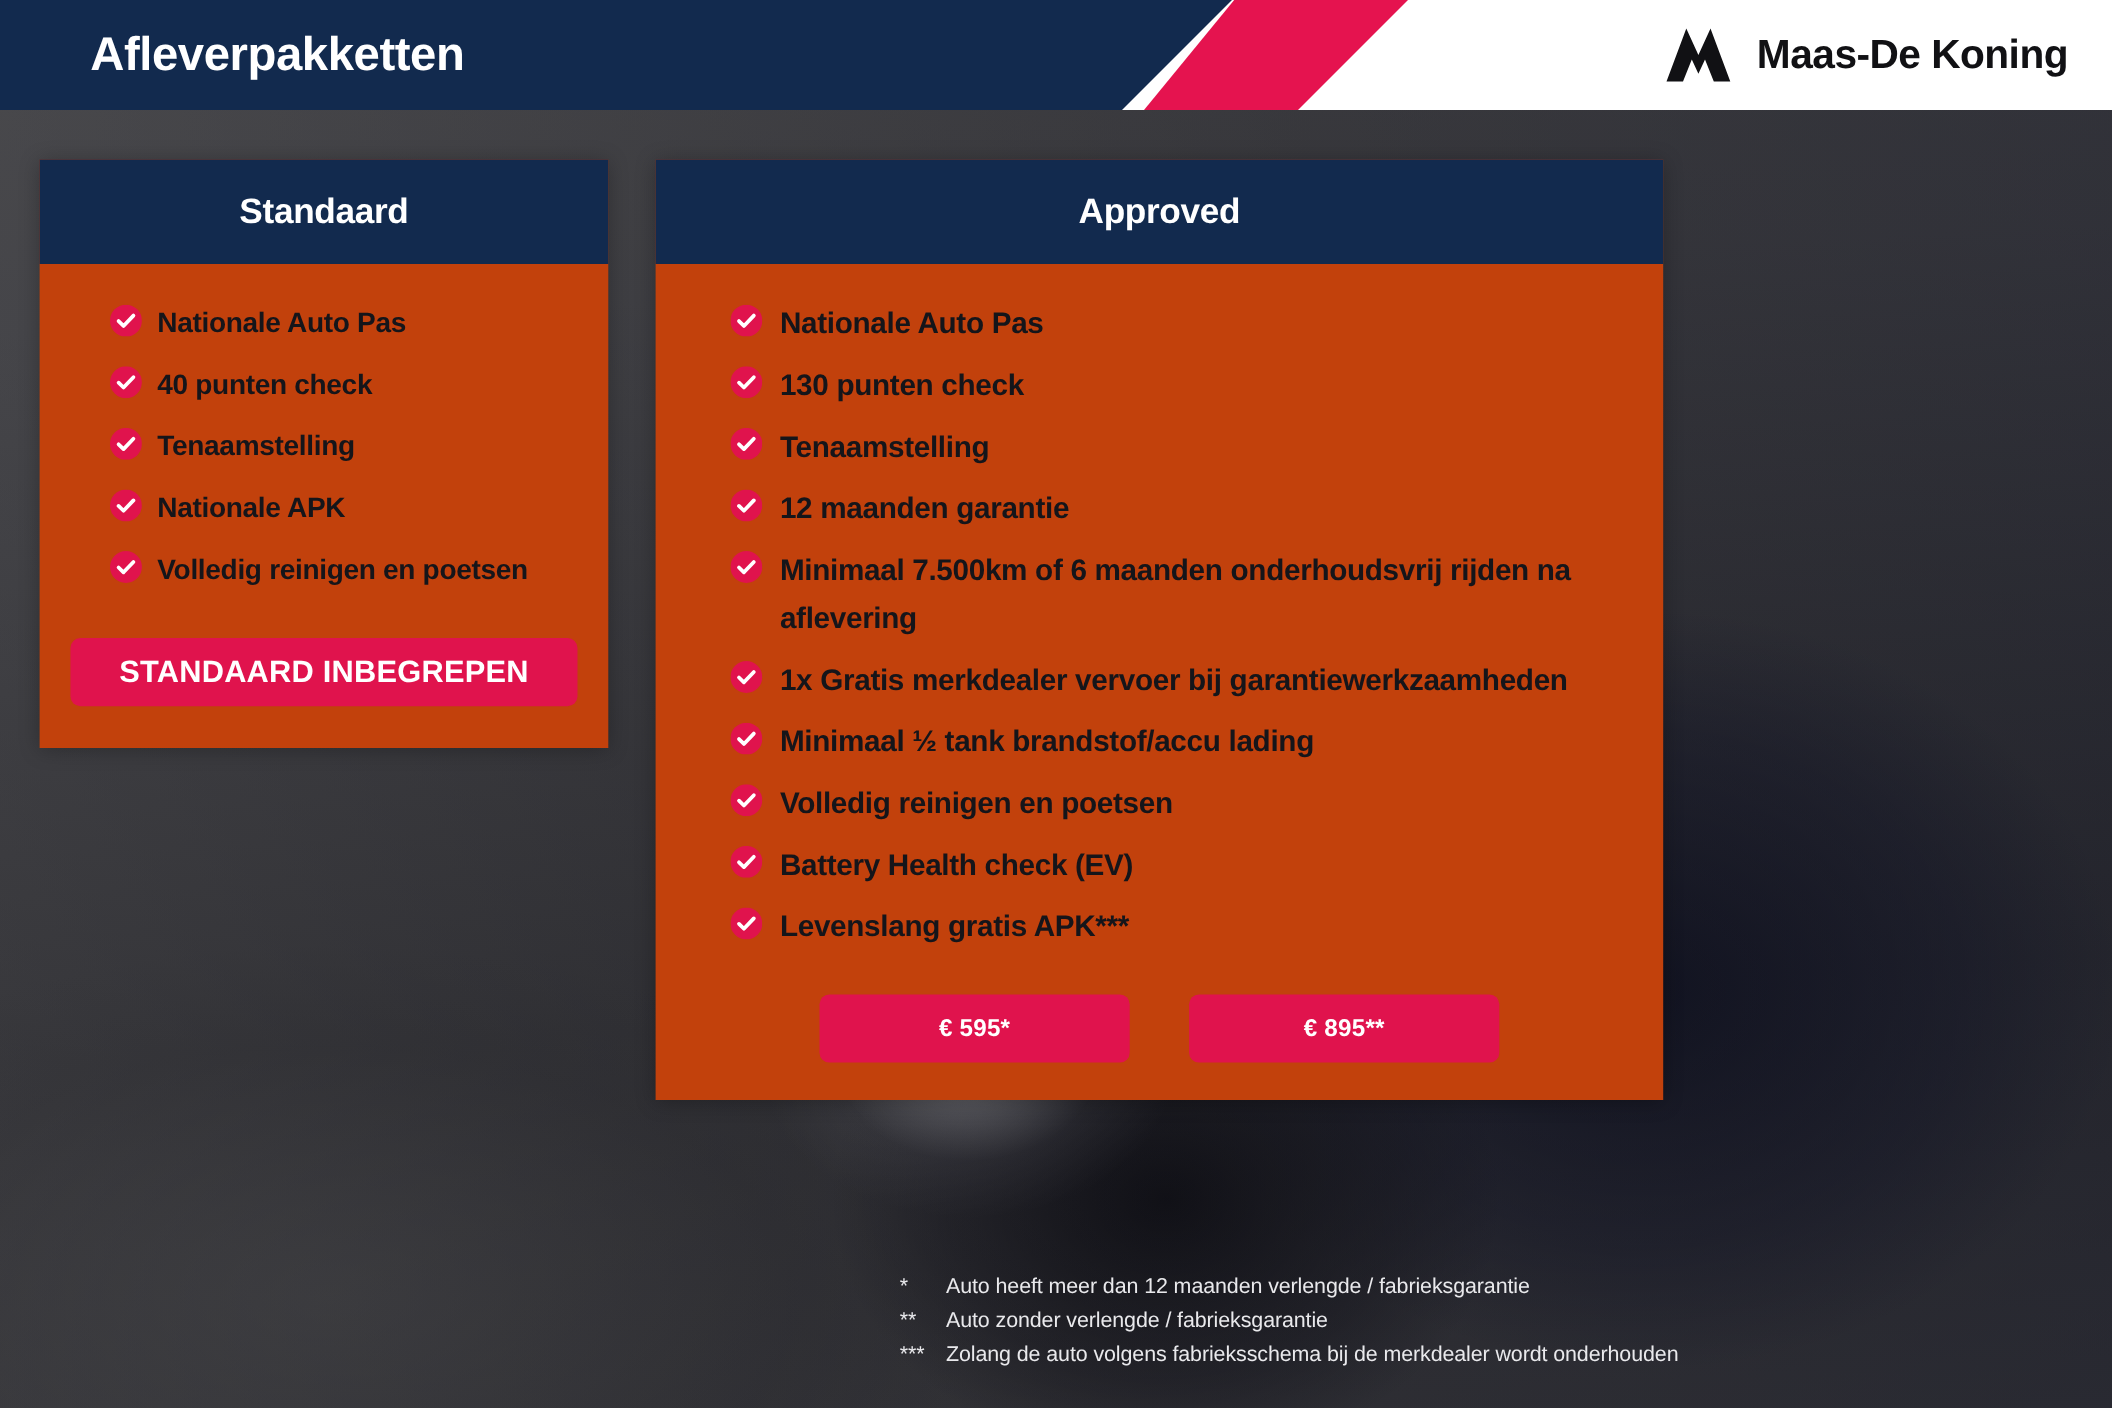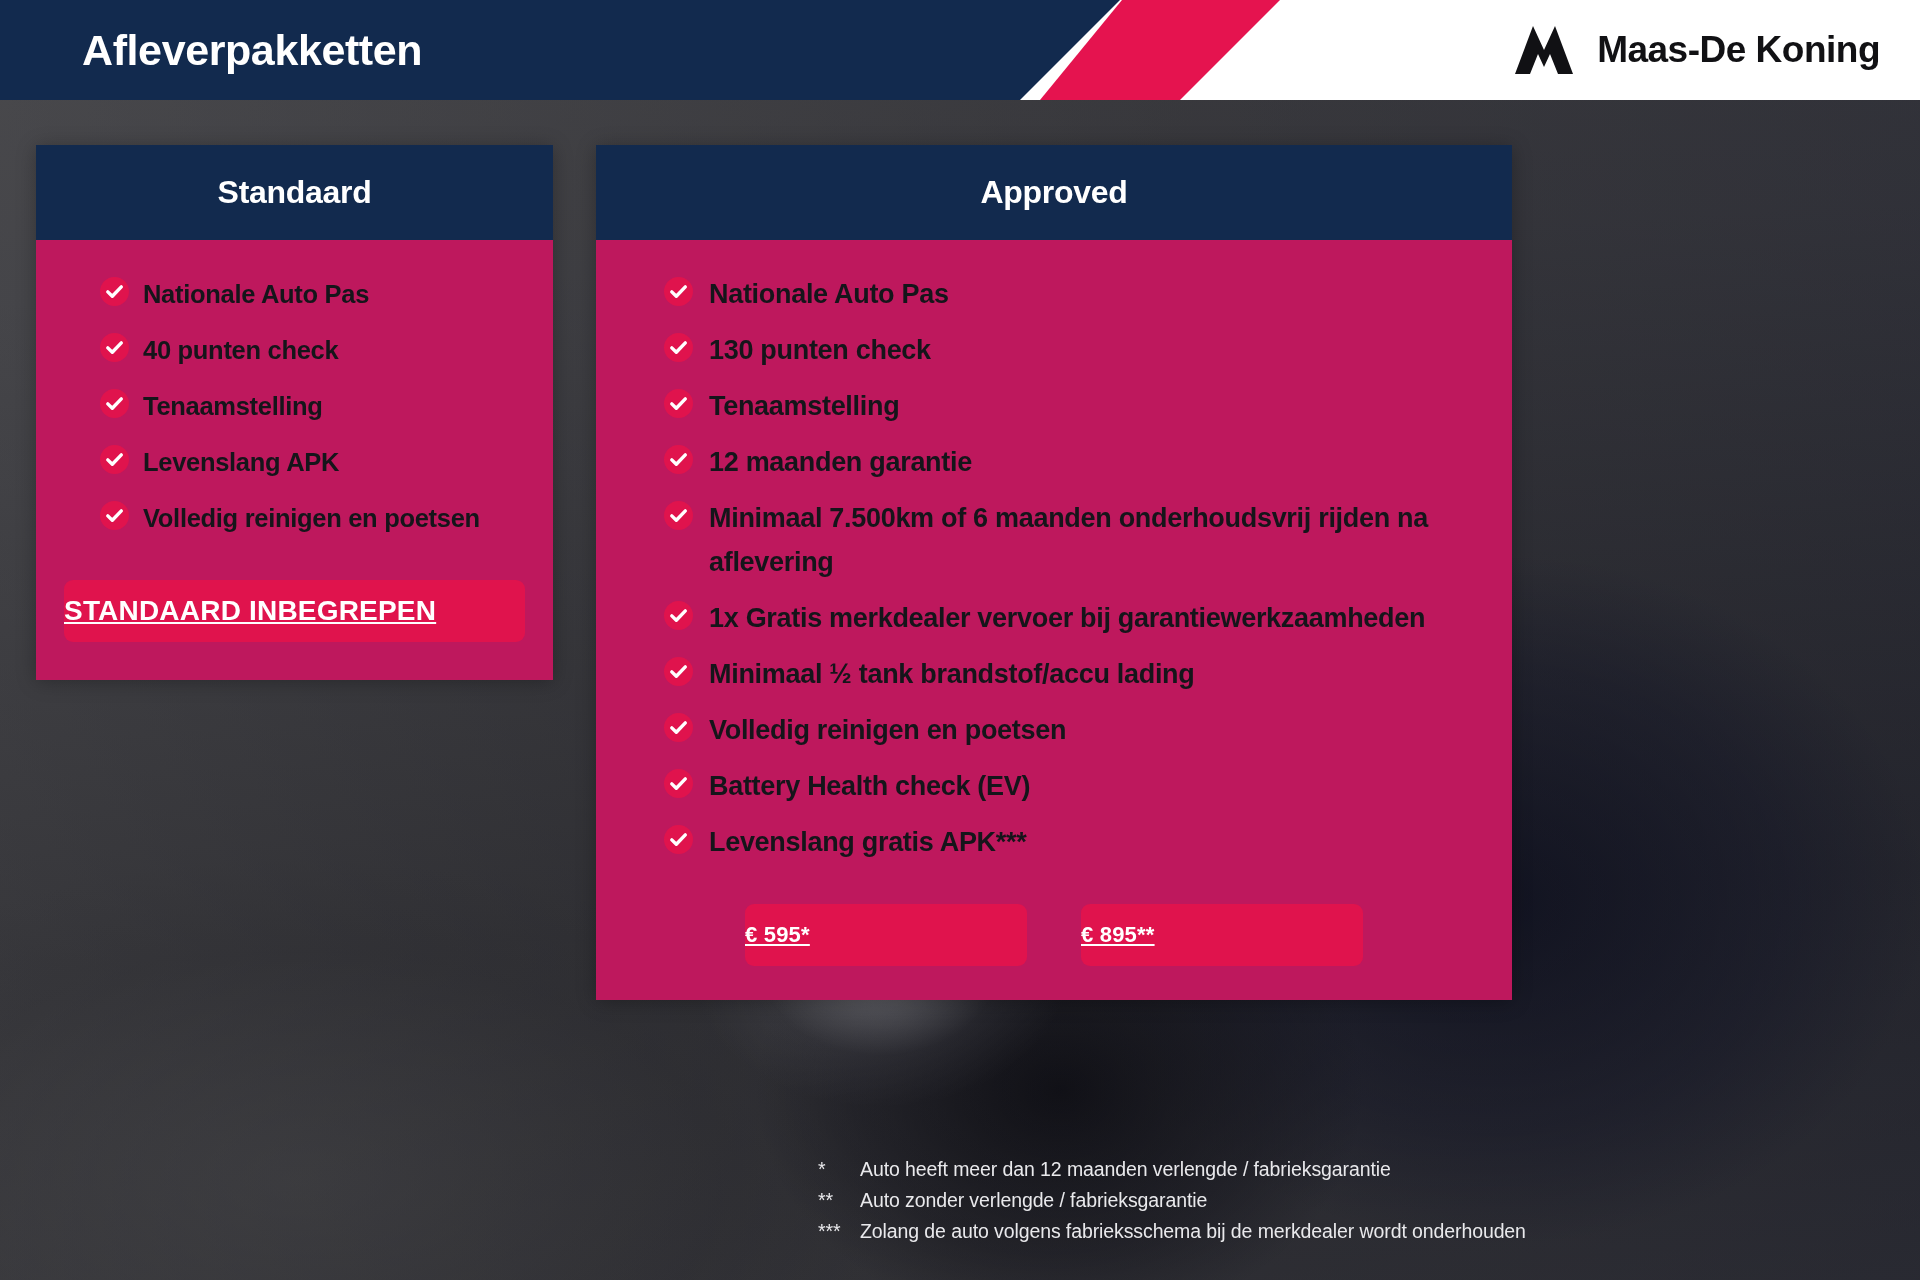--- a/index.html
+++ b/index.html
@@ -83,21 +83,21 @@
     color: #111114;
     font-size: 37px;
     font-weight: bold;
     letter-spacing: -0.5px;
     white-space: nowrap;
   }
 
   
   .card {
     position: absolute;
-    background: #be185d;
+    background: #c2410c;
     box-shadow: 0 2px 18px rgba(0,0,0,0.28);
   }
   #card-standaard { left: 36px;  top: 145px; width: 517px; }
   #card-approved  { left: 596px; top: 145px; width: 916px; }
 
   .card-head {
     background: #122a4e;
     height: 95px;
     display: flex;
     align-items: center;
@@ -138,23 +138,22 @@
 
   
   .pill {
     background: #e0134d;
     color: #ffffff;
     border: none;
     border-radius: 9px;
     font-family: "Liberation Sans", sans-serif;
     font-weight: bold;
     cursor: pointer;
-    text-align: left;
+    text-align: center;
     white-space: nowrap;
-    text-decoration: underline;
   }
 
   .std-btn-wrap { padding: 28px 28px 38px 28px; }
   #standaard-included-button {
     width: 100%;
     height: 62px;
     font-size: 28px;
     letter-spacing: 0.2px;
   }
 
@@ -238,21 +237,21 @@
             <circle cx="14.5" cy="14.5" r="14.5" fill="#e0134d"></circle>
             <path d="M7.8 14.9 L12.3 19.3 L21.3 9.9" stroke="#ffffff" stroke-width="3.4" fill="none" stroke-linecap="round" stroke-linejoin="round"></path>
           </svg>
           <span class="feature-text">Tenaamstelling</span>
         </li>
         <li class="feature">
           <svg class="check" viewBox="0 0 29 29">
             <circle cx="14.5" cy="14.5" r="14.5" fill="#e0134d"></circle>
             <path d="M7.8 14.9 L12.3 19.3 L21.3 9.9" stroke="#ffffff" stroke-width="3.4" fill="none" stroke-linecap="round" stroke-linejoin="round"></path>
           </svg>
-          <span class="feature-text">Levenslang APK</span>
+          <span class="feature-text">Nationale APK</span>
         </li>
         <li class="feature">
           <svg class="check" viewBox="0 0 29 29">
             <circle cx="14.5" cy="14.5" r="14.5" fill="#e0134d"></circle>
             <path d="M7.8 14.9 L12.3 19.3 L21.3 9.9" stroke="#ffffff" stroke-width="3.4" fill="none" stroke-linecap="round" stroke-linejoin="round"></path>
           </svg>
           <span class="feature-text">Volledig reinigen en poetsen</span>
         </li>
       </ul>
     </div>

